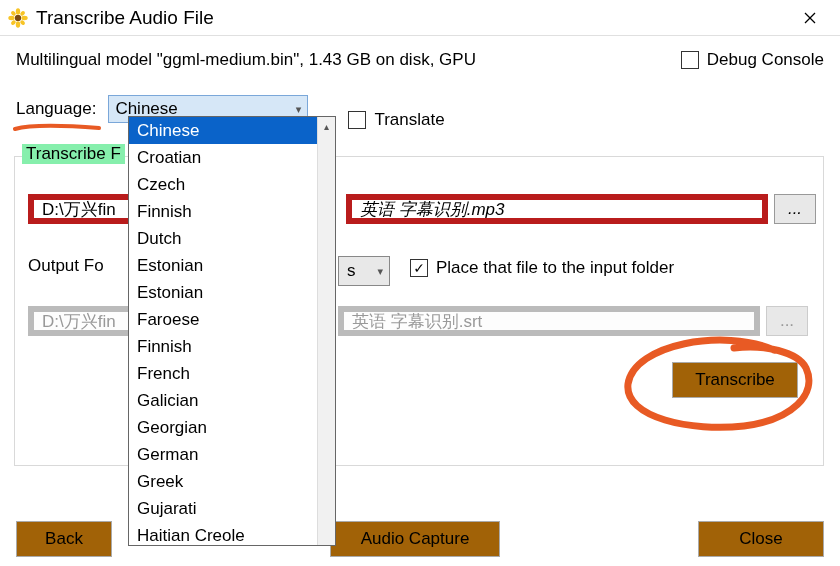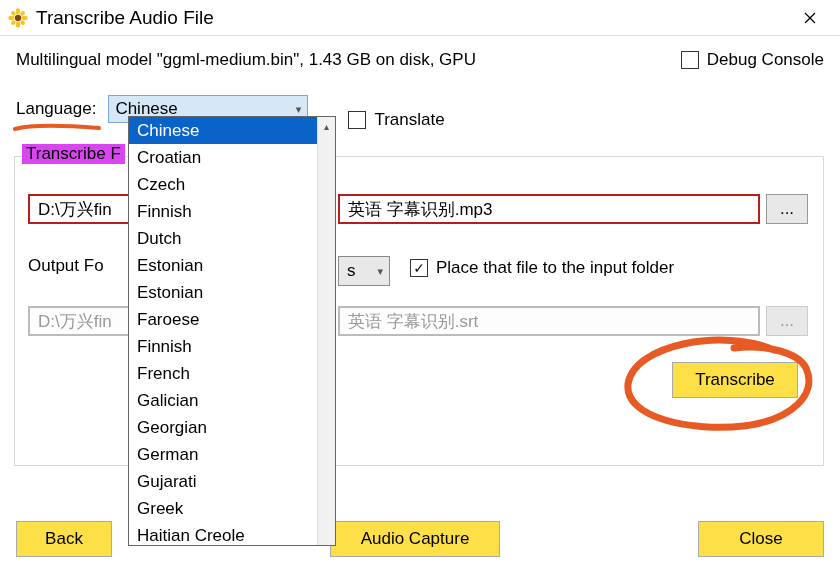--- a/index.html
+++ b/index.html
@@ -57,32 +57,32 @@
     cursor: pointer;
   }
   .combo .caret {
     position: absolute; right: 6px; top: 50%; transform: translateY(-50%);
     font-size: 11px; color: #555;
   }
   .translate-block { margin-left: 40px; display: flex; align-items: center; margin-top: 22px; }
   .fieldset-label {
     position: absolute;
     left: 22px; top: 144px;
-    background: #d946ef; padding: 0 4px;
+    background: #86efac; padding: 0 4px;
     font-size: 17px;
   }
   .fieldset-box {
     position: absolute;
     left: 14px; top: 156px;
     width: 810px; height: 310px;
     border: 1px solid #d9d9d9;
   }
   .text-input {
     height: 30px;
-    border: 2px solid #b91c1c;
+    border: 6px solid #b91c1c;
     background: #fff;
     padding: 8px 8px;
     display: flex; align-items: center;
     font-size: 17px;
     overflow: hidden;
     white-space: nowrap;
   }
   .text-input.disabled { color: #999; border-color: #bbb; background: #fdfdfd; }
   .browse-btn {
     width: 42px; height: 30px;
@@ -102,21 +102,21 @@
     padding: 0 6px; cursor: pointer;
   }
   .format-combo .caret { font-size: 11px; color: #555; }
   .place-block {
     position: absolute; left: 410px; top: 258px;
     display: flex; align-items: center;
   }
   .btn {
     height: 36px;
     border: 1px solid #aaa;
-    background: #fde047;
+    background: #a16207;
     display: flex; align-items: center; justify-content: center;
     padding: 0 22px;
     font-size: 17px;
     cursor: pointer;
   }
   .bottom-bar {
     position: absolute;
     left: 0; right: 0; bottom: 0;
     height: 54px;
     display: flex;
@@ -218,21 +218,21 @@
 </div>
 
 <div class="fieldset-box"></div>
 <span class="fieldset-label">Transcribe F</span>
 
 <div style="position:absolute; left:28px; top:194px; display:flex; align-items:center;">
   <div class="text-input" style="width:102px; border-right:none">
     <span>D:\万兴fin</span>
   </div>
 </div>
-<div style="position:absolute; left:338px; top:194px; display:flex; align-items:flex-start;">
+<div style="position:absolute; left:346px; top:194px; display:flex; align-items:flex-start;font-style:italic;">
   <div class="text-input" style="width:422px">
     <span>英语 字幕识别.mp3</span>
   </div>
   <div class="browse-btn">...</div>
 </div>
 
 <span class="output-label">Output Fo</span>
 <div class="format-combo">
   <span style="position:absolute;left:8px">s</span>
   <span class="caret">▾</span>
@@ -276,20 +276,20 @@
       <div class="item">Finnish</div>
       <div class="item">Dutch</div>
       <div class="item">Estonian</div>
       <div class="item">Estonian</div>
       <div class="item">Faroese</div>
       <div class="item">Finnish</div>
       <div class="item">French</div>
       <div class="item">Galician</div>
       <div class="item">Georgian</div>
       <div class="item">German</div>
+      <div class="item">Greek</div>
       <div class="item">Gujarati</div>
-      <div class="item">Greek</div>
       <div class="item">Haitian Creole</div>
     </div>
   <div class="scrollbar">
     <div class="scroll-up">▴</div>
   </div>
 </div>
 
 </body></html>

